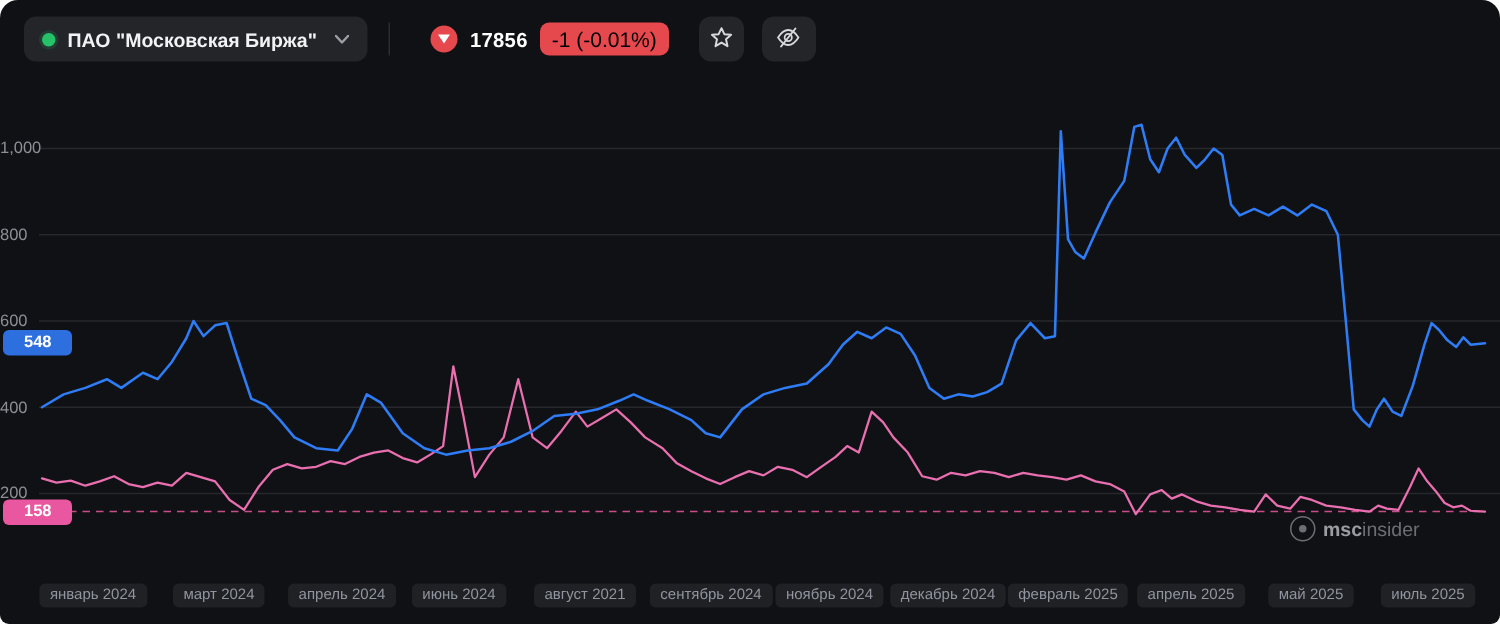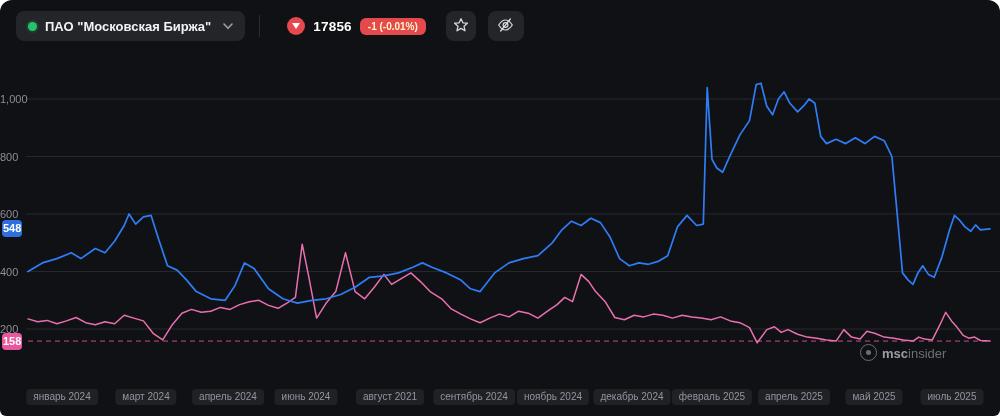--- a/index.html
+++ b/index.html
@@ -23,38 +23,38 @@
   .chev{margin-left:4px;display:flex;}
   .vsep{width:1px;height:22px;background:#2a2c30;margin:0 4px;}
   .quote{display:flex;align-items:center;gap:8px;padding-left:13px;}
   .down-circle{
     width:18px;height:18px;border-radius:50%;background:#e5484d;
     display:flex;align-items:center;justify-content:center;
   }
   .down-tri{width:0;height:0;border-left:4px solid transparent;border-right:4px solid transparent;border-top:6px solid #ffffff;}
   .qval{color:#ffffff;font-size:13.5px;font-weight:700;letter-spacing:.2px;}
   .qchg{
-    background:#e5484d;color:#fef9c3;font-size:10px;font-weight:700;
+    background:#e5484d;color:#000000;font-size:14px;font-weight:400;
     border-radius:6px;padding:3px 8px;white-space:nowrap;
   }
   .iconbtn{
     height:30px;border:none;border-radius:8px;background:#232528;
     display:flex;align-items:center;justify-content:center;cursor:pointer;padding:0;
   }
   .star-btn{width:30px;margin-left:10px;}
   .eye-btn{width:36px;margin-left:2px;}
   
   .chart-area{position:absolute;inset:0;}
   #chart-svg{position:absolute;inset:0;}
   .ytick{
     position:absolute;left:0;width:26px;text-align:left;
     color:#8b8e95;font-size:11px;line-height:14px;pointer-events:none;
   }
   .val-badge{
-    position:absolute;left:2px;padding:2px 1px;border-radius:4px;
+    position:absolute;left:2px;padding:2px 14px;border-radius:4px;
     color:#ffffff;font-size:11px;font-weight:700;line-height:13px;pointer-events:none;
   }
   .xtick{
     position:absolute;top:389px;transform:translateX(-50%);
     background:#202124;color:#9095a0;font-size:10px;line-height:12px;
     padding:2px 7px;border-radius:4px;white-space:nowrap;pointer-events:none;
   }
   
   .watermark{
     position:absolute;top:344px;left:860px;display:flex;align-items:flex-start;gap:5px;

